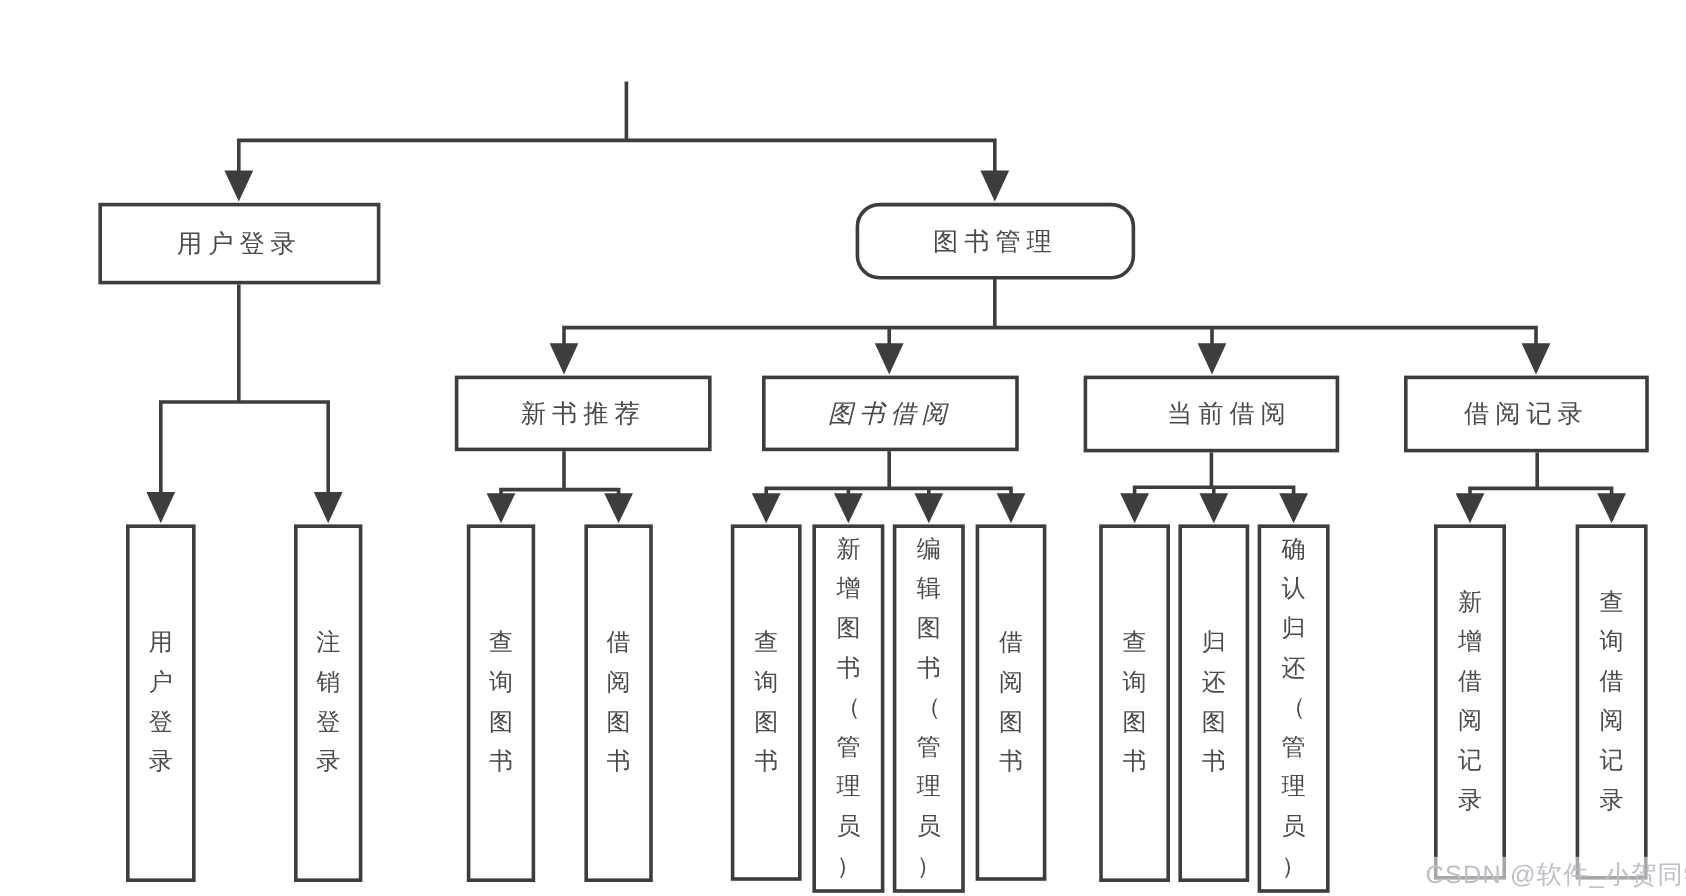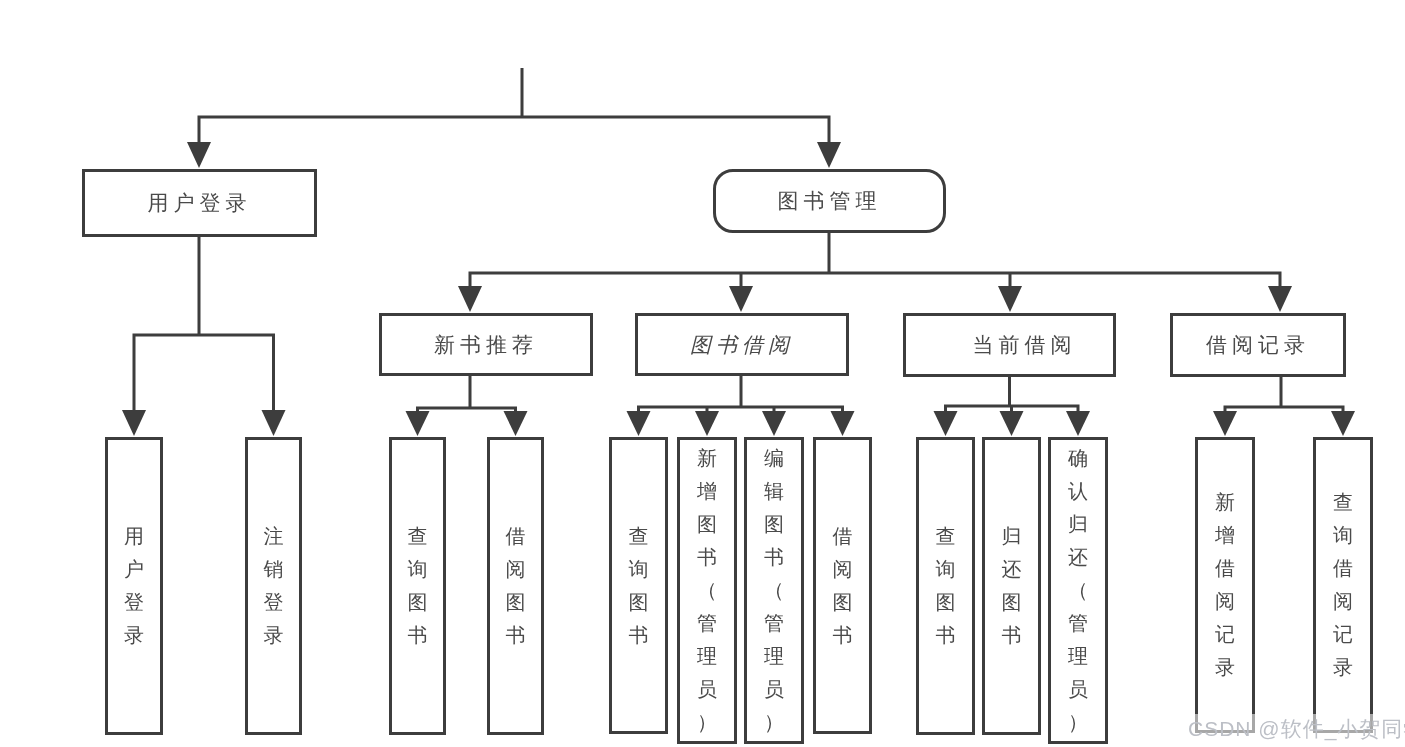--- a/index.html
+++ b/index.html
@@ -122,21 +122,21 @@
     </g>
   </svg>
 
 
   <div class="hbox" style="left:82px; top:169px; width:235px; height:68px;">用户登录</div>
   <div class="hbox" style="left:713px; top:169px; width:233px; height:64px;border-radius:20px;">图书管理</div>
 
   <div class="hbox" style="left:363px; top:313px; width:214px; height:63px;margin-left:16px;">新书推荐</div>
   <div class="hbox" style="left:635px; top:313px; width:214px; height:63px;font-style:italic;">图书借阅</div>
   <div class="hbox" style="left:903px; top:313px; width:213px; height:64px;padding-left:30px;">当前借阅</div>
-  <div class="hbox" style="left:1170px; top:313px; width:176px; height:64px;">借阅记录</div>
+  <div class="hbox" style="left:1170px; top:313px; width:204px; height:64px;">借阅记录</div>
 
   <div class="vbox" style="left:105px; top:437px; width:58px; height:298px;">
       <span class="ch">用</span>
       <span class="ch">户</span>
       <span class="ch">登</span>
       <span class="ch">录</span>
     </div>
   <div class="vbox" style="left:245px; top:437px; width:57px; height:298px;">
       <span class="ch">注</span>
       <span class="ch">销</span>

